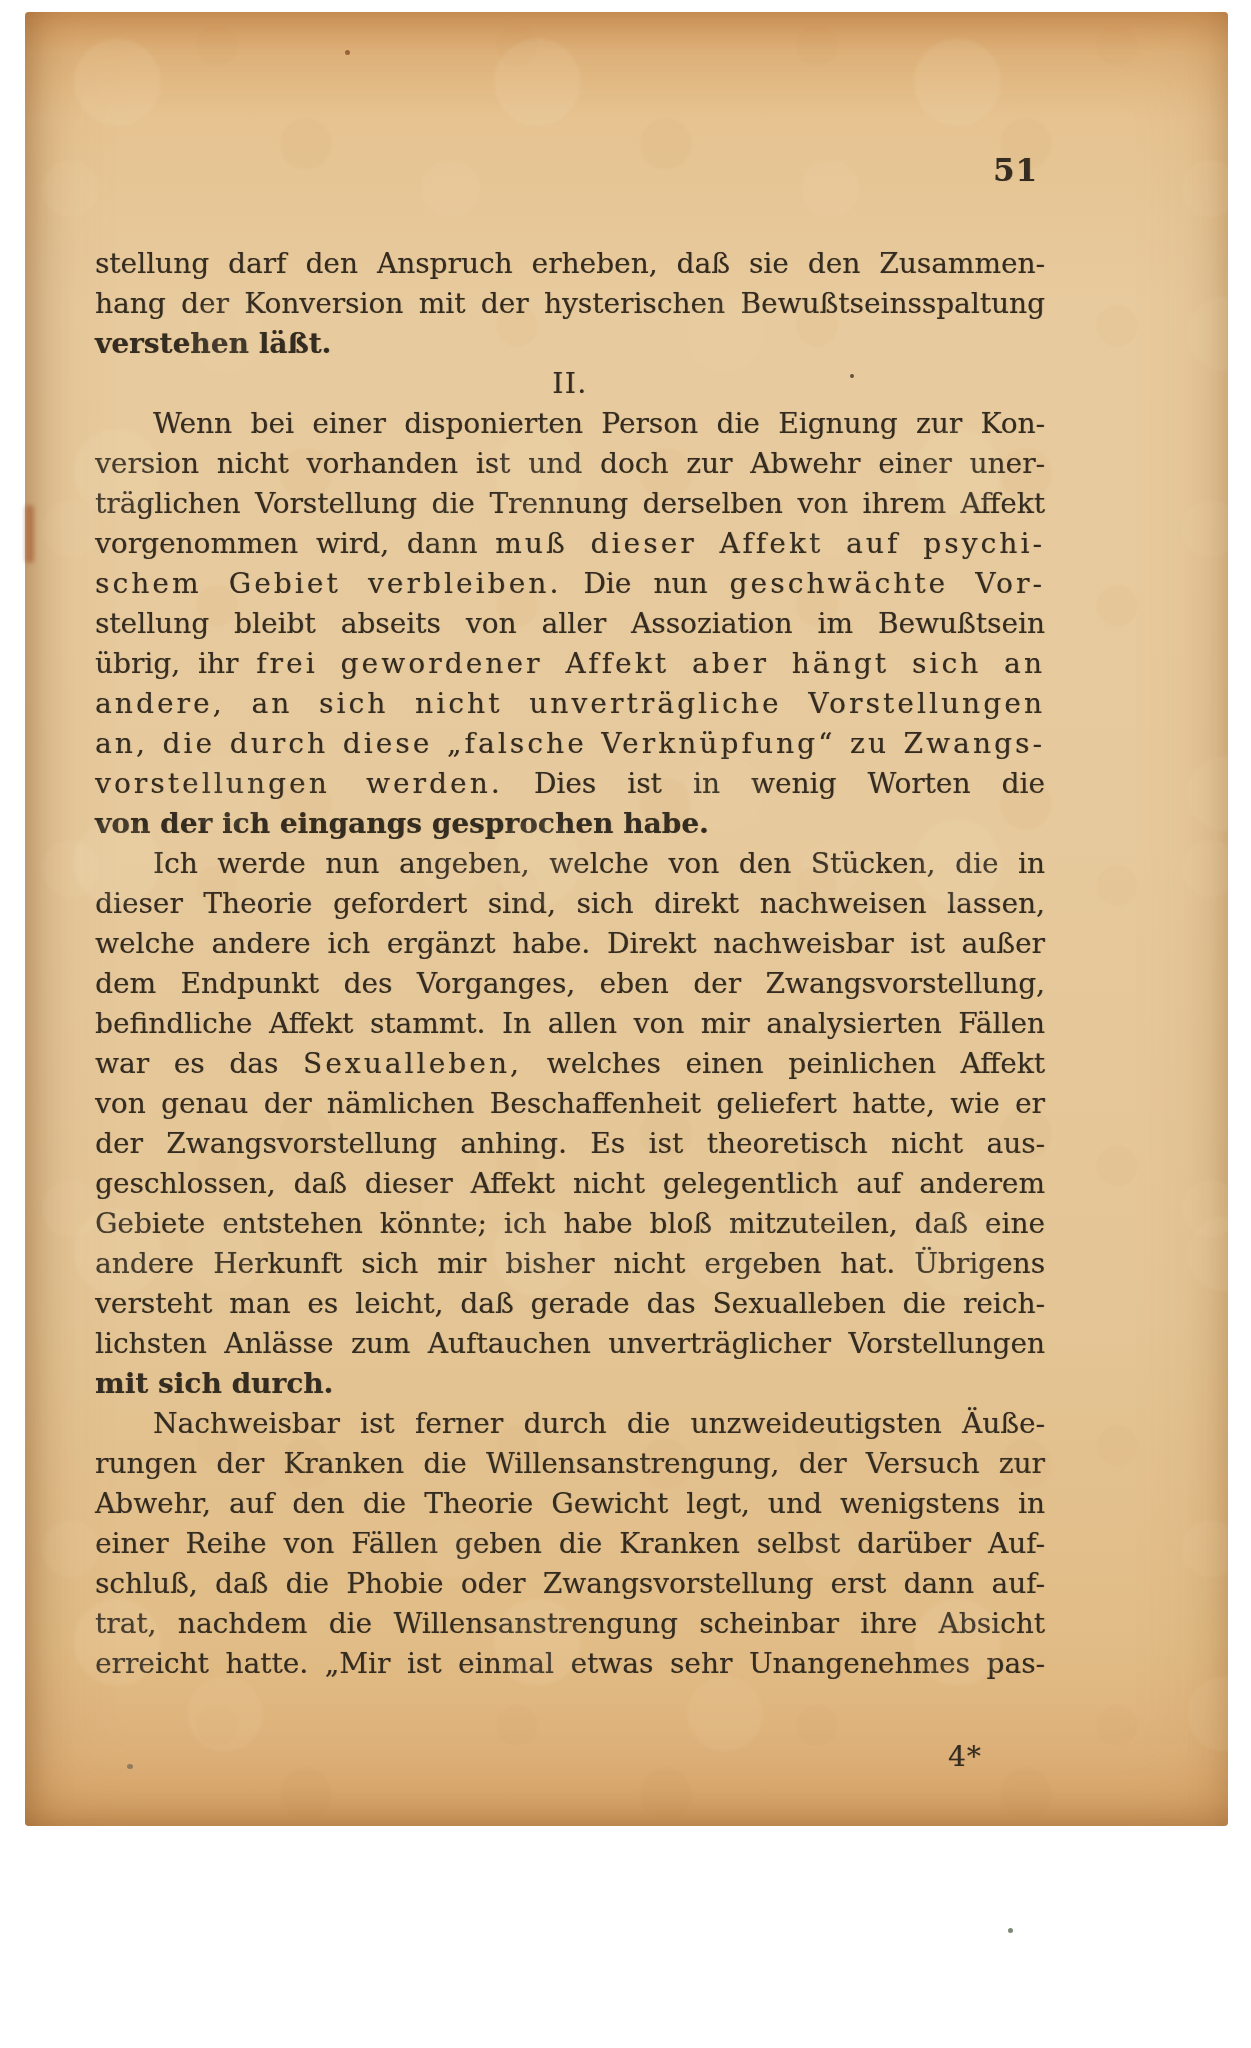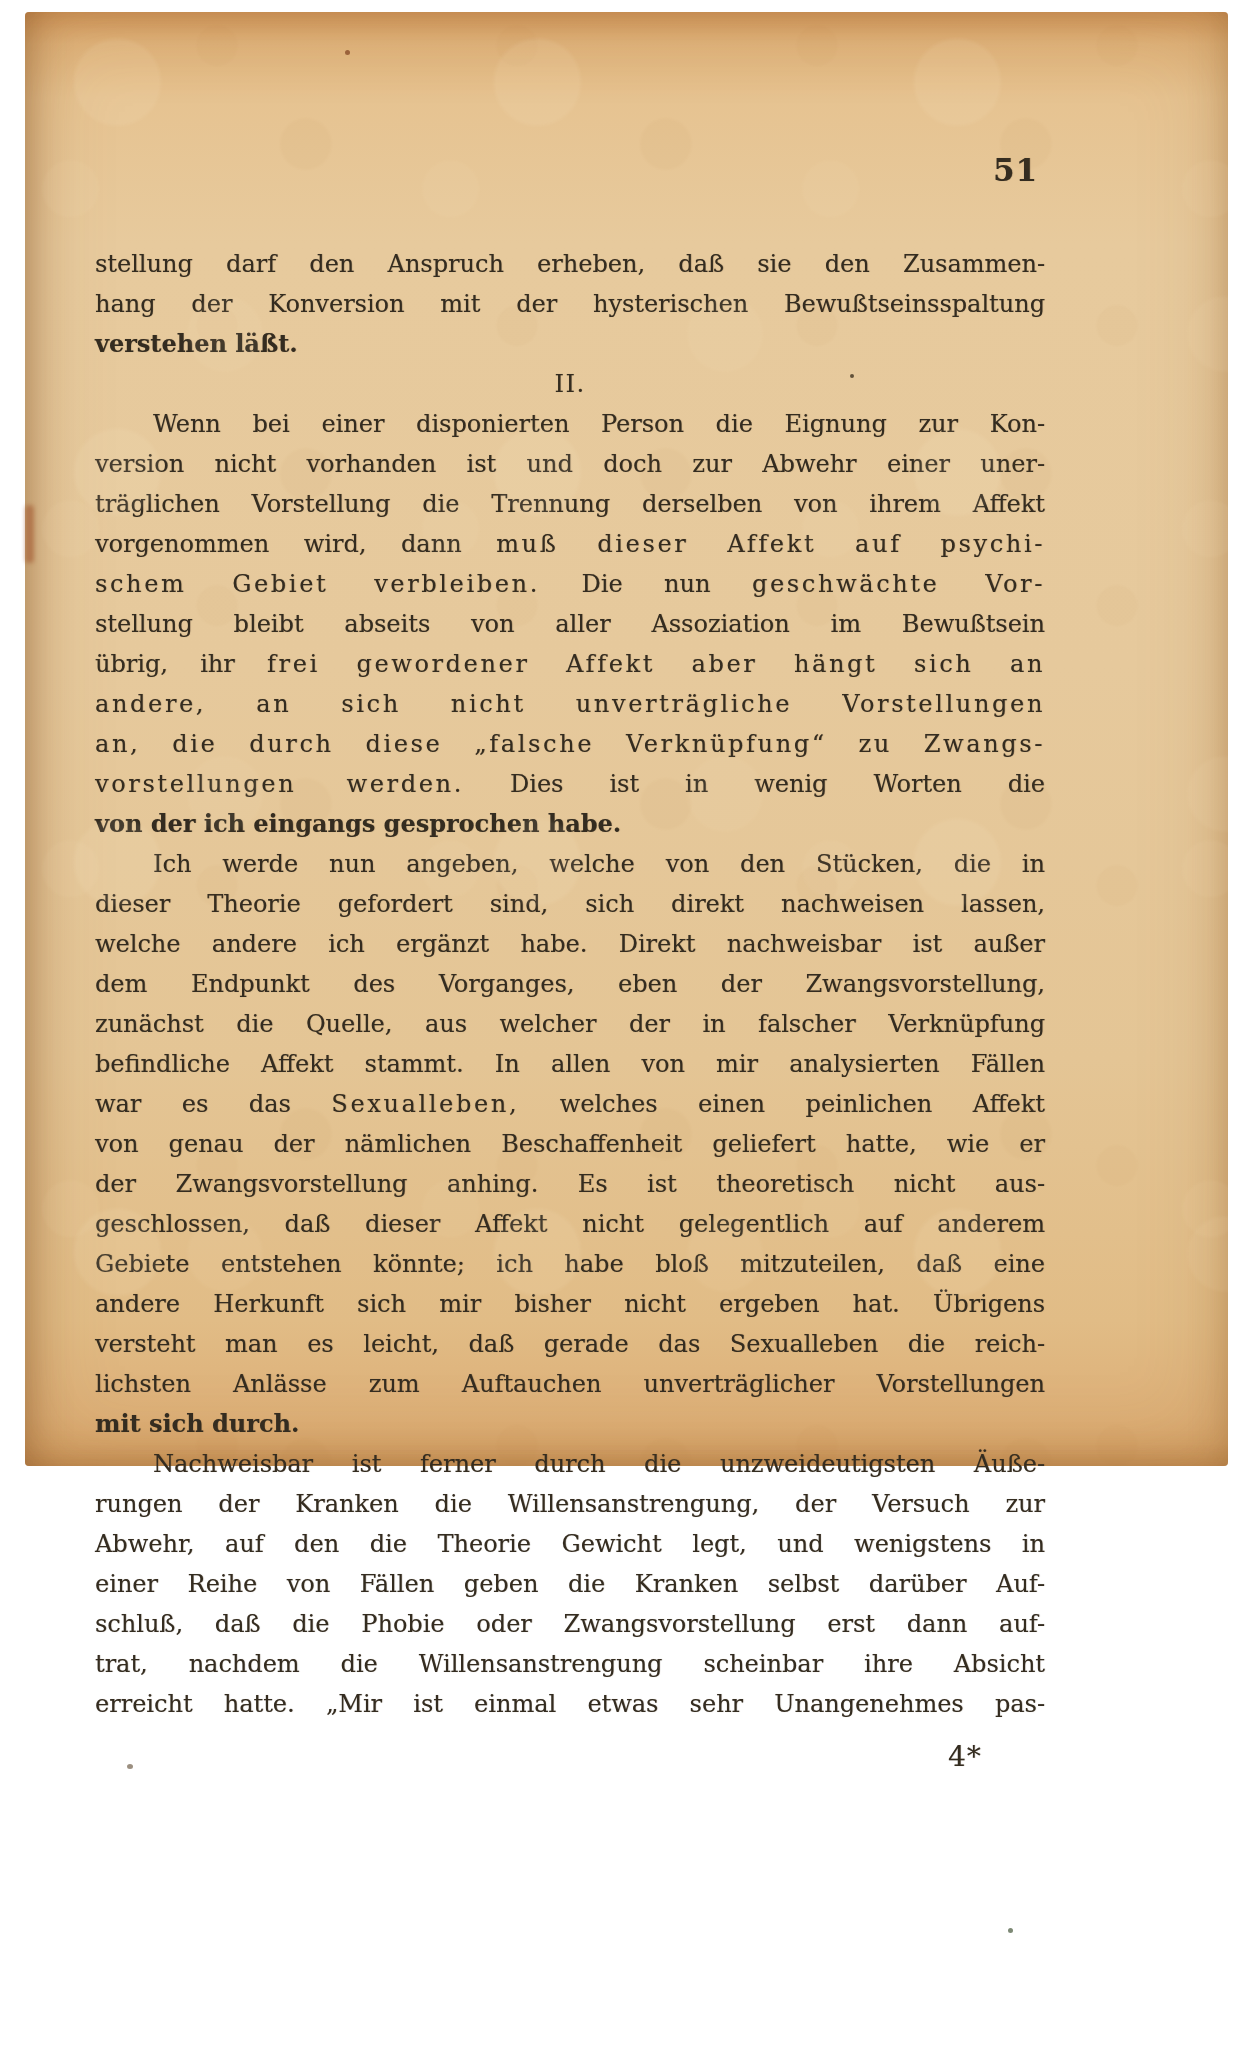--- a/index.html
+++ b/index.html
@@ -6,21 +6,21 @@
   body {
     width: 1251px; height: 2048px;
     position: relative;
     background: #ffffff;
     overflow: hidden;
     font-family: "DejaVu Serif", "Liberation Serif", serif;
   }
   .paper {
     position: absolute;
     left: 25px; top: 12px;
-    width: 1203px; height: 1454px;
+    width: 1203px; height: 1814px;
     border-radius: 4px;
     background:
       linear-gradient(180deg,
         #d39a5e 0%, #e0b47c 2.2%, #e6c391 6%,
         #e7ca9d 16%, #e6c99c 45%, #e4c595 72%,
         #e1bc86 90%, #ddb078 96.5%, #d6a266 100%);
     box-shadow:
       inset 0 0 90px rgba(150, 95, 40, 0.22),
       inset 28px 0 40px -24px rgba(125, 72, 28, 0.45),
       inset -24px 0 36px -22px rgba(150, 98, 45, 0.30),
@@ -43,21 +43,21 @@
   }
   .ink { color: #342c20; text-shadow: 0.4px 0.4px 0.7px rgba(62,46,26,.45); }
   .pagenum {
     position: absolute; left: 968px; top: 140px;
     font-size: 31px; font-weight: 600; letter-spacing: 1px;
   }
   .textcol {
     position: absolute; left: 70px; top: 232px;
     width: 950px;
   }
-  .row { height: 40px; line-height: 40px; font-size: 24px; white-space: normal; }
+  .row { height: 40px; line-height: 40px; font-size: 28px; white-space: normal; }
   .j { text-align: justify; text-align-last: justify; }
   .l { text-align: left; font-weight: bold; }
   .indent { text-indent: 58px; }
   .heading-row { text-align: right; text-align-last: center; letter-spacing: 1.5px; }
   .sp { letter-spacing: 0.11em; word-spacing: 0.07em; margin-top: 16px; }
   .signature {
     position: absolute; left: 923px; top: 1728px;
     font-size: 28px; letter-spacing: 1px;
   }
   .speck { position: absolute; border-radius: 50%; pointer-events: none; }
@@ -91,21 +91,20 @@
       <div class="row j"><span>stellung bleibt abseits von aller Assoziation im Bewußtsein</span></div>
       <div class="row j"><span>übrig, ihr </span><span class="sp">frei gewordener Affekt aber hängt sich an</span></div>
       <div class="row j"><span class="sp">andere, an sich nicht unverträgliche Vorstellungen</span></div>
       <div class="row j"><span class="sp">an, die durch diese „falsche Verknüpfung“ zu Zwangs-</span></div>
       <div class="row j"><span class="sp">vorstellungen werden.</span><span> Dies ist in wenig Worten die</span></div>
       <div class="row l"><span>von der ich eingangs gesprochen habe.</span></div>
       <div class="row j indent"><span>Ich werde nun angeben, welche von den Stücken, die in</span></div>
       <div class="row j"><span>dieser Theorie gefordert sind, sich direkt nachweisen lassen,</span></div>
       <div class="row j"><span>welche andere ich ergänzt habe. Direkt nachweisbar ist außer</span></div>
       <div class="row j"><span>dem Endpunkt des Vorganges, eben der Zwangsvorstellung,</span></div>
-      <div class="row j"><span>zunächst die Quelle, aus welcher der in falscher Verknüpfung</span></div>
       <div class="row j"><span>befindliche Affekt stammt. In allen von mir analysierten Fällen</span></div>
       <div class="row j"><span>war es das </span><span class="sp">Sexualleben,</span><span> welches einen peinlichen Affekt</span></div>
       <div class="row j"><span>von genau der nämlichen Beschaffenheit geliefert hatte, wie er</span></div>
       <div class="row j"><span>der Zwangsvorstellung anhing. Es ist theoretisch nicht aus-</span></div>
       <div class="row j"><span>geschlossen, daß dieser Affekt nicht gelegentlich auf anderem</span></div>
       <div class="row j"><span>Gebiete entstehen könnte; ich habe bloß mitzuteilen, daß eine</span></div>
       <div class="row j"><span>andere Herkunft sich mir bisher nicht ergeben hat. Übrigens</span></div>
       <div class="row j"><span>versteht man es leicht, daß gerade das Sexualleben die reich-</span></div>
       <div class="row j"><span>lichsten Anlässe zum Auftauchen unverträglicher Vorstellungen</span></div>
       <div class="row l"><span>mit sich durch.</span></div>

